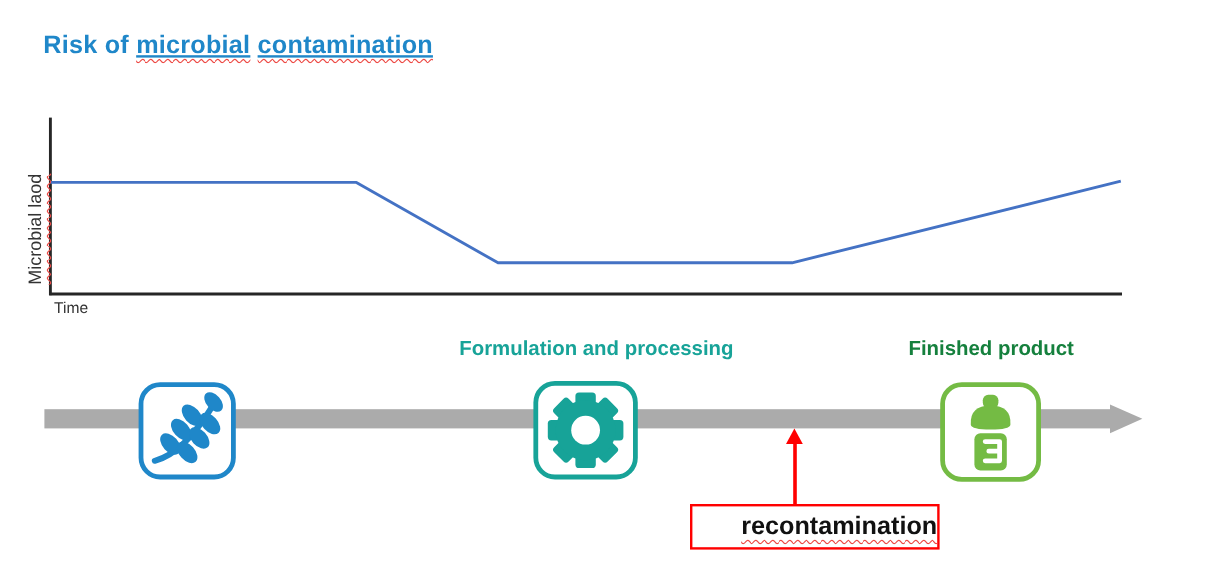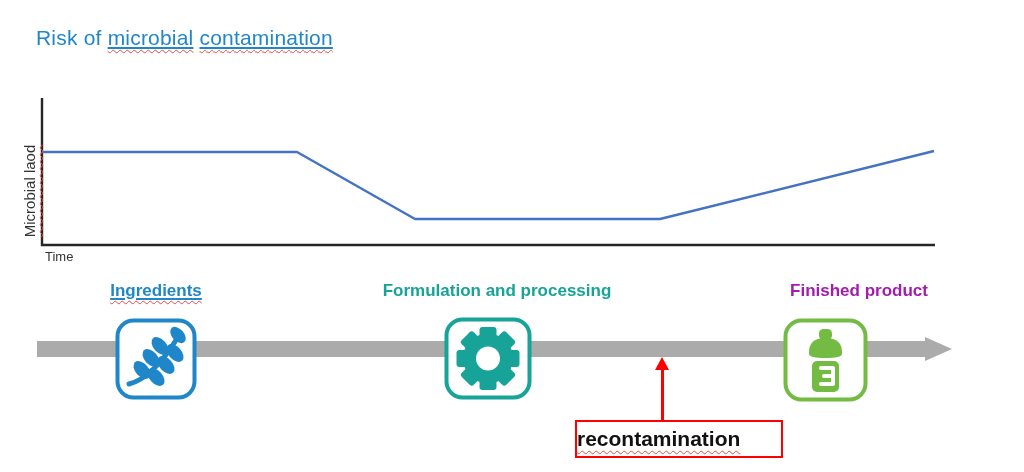--- a/index.html
+++ b/index.html
@@ -1,21 +1,21 @@
 <!DOCTYPE html>
 <html><head>
 <meta charset="utf-8">
 <style>
   * { margin: 0; padding: 0; box-sizing: border-box; }
   html,body { width: 1024px; height: 472px; background: #ffffff; overflow: hidden;
               font-family: "Liberation Sans", sans-serif; }
   .canvas { position: relative; width: 1024px; height: 472px; background: #fff; }
 
   
-  .title { position: absolute; left: 36px; top: 26px; font-size: 21px; font-weight: normal;
+  .title { position: absolute; left: 36px; top: 26px; font-size: 21px; font-weight: bold;
            color: #1F87C9; letter-spacing: 0.2px; }
   .squiggle { text-decoration: underline wavy #ED4A45; text-decoration-thickness: 1px;
               text-underline-offset: 4px; }
   .blue-underline { text-decoration: underline solid; text-decoration-thickness: 2px;
                     text-underline-offset: 2px; }
 
   
   .chart-svg { position: absolute; left: 0; top: 0; width: 1024px; height: 280px; }
   .ylabel { position: absolute; left: -29px; top: 183px; width: 116px; height: 16px;
             transform: rotate(-90deg); font-size: 15px; color: #333; text-align: center;
@@ -24,56 +24,55 @@
 
   
   .tl-bar { position: absolute; left: 37px; top: 341px; width: 888px; height: 16px; background: #ABABAB; }
   .tl-head { position: absolute; left: 925px; top: 337px; width: 0; height: 0;
              border-top: 12px solid transparent; border-bottom: 12px solid transparent;
              border-left: 27px solid #ABABAB; }
 
   .stage-label { position: absolute; top: 281px; font-weight: bold; font-size: 17px; text-align: center; }
   .lbl-ingredients { left: 66px;  width: 180px; color: #1F87C9; }
   .lbl-processing  { left: 357px; width: 240px; color: #17A398; margin-left: 20px; }
-  .lbl-finished    { left: 759px; width: 200px; color: #a21caf; }
+  .lbl-finished    { left: 726px; width: 200px; color: #15803d; }
 
   .stage-icon { position: absolute; }
   .icon-wheat  { left: 115px; top: 318px; }
   .icon-gear   { left: 444px; top: 317px; }
   .icon-bottle { left: 783px; top: 318px; }
 
   
   .reco-line { position: absolute; left: 661px; top: 368px; width: 3px; height: 52px; background: #FF0000; }
   .reco-head { position: absolute; left: 655px; top: 357px; width: 0; height: 0;
                border-left: 7px solid transparent; border-right: 7px solid transparent;
                border-bottom: 13px solid #FF0000; }
   .reco-box { position: absolute; left: 575px; top: 420px; width: 208px; height: 38px;
               border: 2px solid #FF0000; background: #fff; display: flex;
-              align-items: center; justify-content: flex-start; }
+              align-items: center; justify-content: flex-end; }
   .reco-text { font-size: 21px; font-weight: bold; color: #111; }
 </style>
 </head>
 <body>
 
 <div class="canvas">
 
   <div class="title"><span>Risk of </span><span class="squiggle"><span class="blue-underline">microbial</span></span><span>&nbsp;</span><span class="squiggle"><span class="blue-underline">contamination</span></span></div>
 
   <svg class="chart-svg" viewBox="0 0 1024 280" xmlns="http://www.w3.org/2000/svg">
     <line x1="42" y1="98" x2="42" y2="246" stroke="#262626" stroke-width="2.4"></line>
     <line x1="41" y1="245" x2="935" y2="245" stroke="#262626" stroke-width="2.4"></line>
     <polyline fill="none" stroke="#4472C4" stroke-width="2.4" stroke-linejoin="round" points="42,152 297,152 415,219 660,219 934,151"></polyline>
   </svg>
   <div class="ylabel squiggle">Microbial laod</div>
   <div class="xlabel">Time</div>
 
   <div class="tl-bar"></div>
   <div class="tl-head"></div>
 
-  <div class="stage-label lbl-ingredients"><span class="squiggle"><span class="blue-underline">Ingredients</span></span></div>
   <div class="stage-label lbl-processing">Formulation and processing</div>
   <div class="stage-label lbl-finished">Finished product</div>
 
   <svg class="stage-icon icon-wheat" width="82" height="82" viewBox="0 0 82 82" xmlns="http://www.w3.org/2000/svg">
     <rect x="2.5" y="2.5" width="77" height="77" rx="16" fill="#ffffff" stroke="#1F87C9" stroke-width="4"></rect>
     <path d="M 14 66 Q 38 60 63 19" fill="none" stroke="#1F87C9" stroke-width="5" stroke-linecap="round"></path>
     <ellipse cx="27" cy="52" rx="6.5" ry="10.5" fill="#1F87C9" transform="rotate(-42 27 52)"></ellipse>
     <ellipse cx="36" cy="40" rx="6.5" ry="10.5" fill="#1F87C9" transform="rotate(-42 36 40)"></ellipse>
     <ellipse cx="45" cy="28" rx="6.5" ry="10.5" fill="#1F87C9" transform="rotate(-42 45 28)"></ellipse>
     <ellipse cx="41" cy="59" rx="6.5" ry="10.5" fill="#1F87C9" transform="rotate(-42 41 59)"></ellipse>

